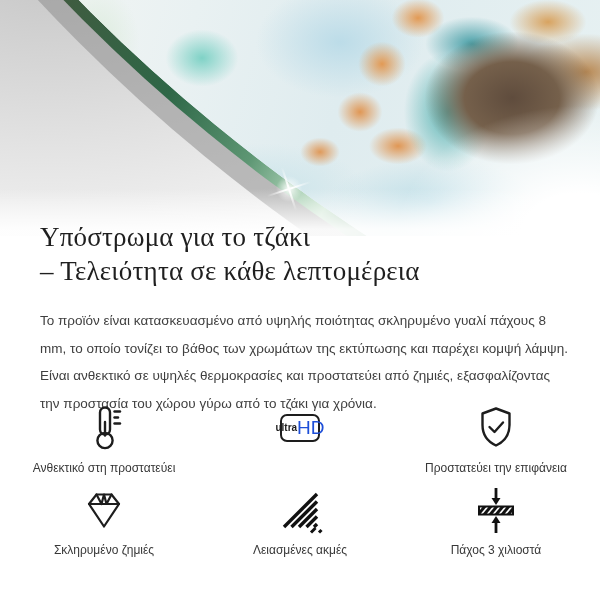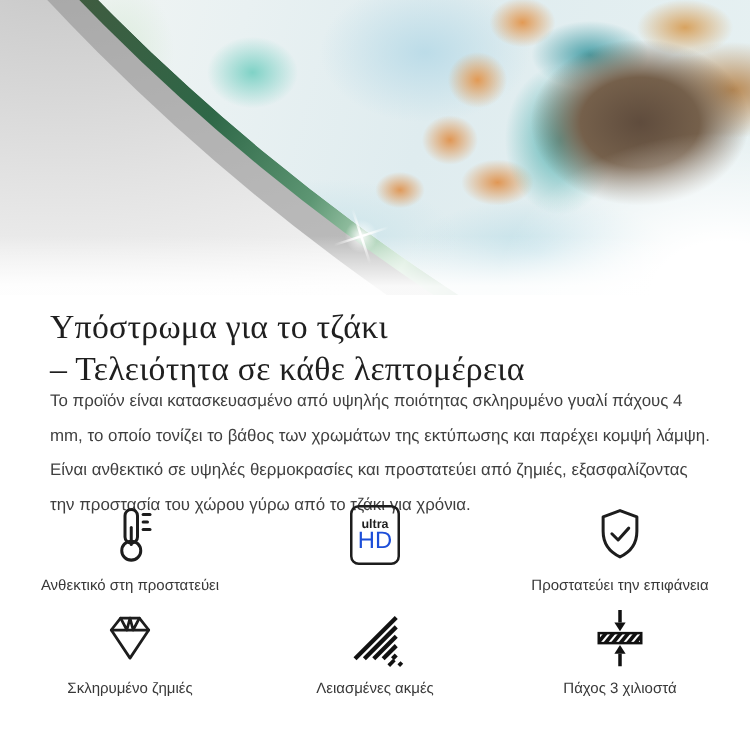--- a/index.html
+++ b/index.html
@@ -44,35 +44,35 @@
     background: linear-gradient(to bottom, rgba(255,255,255,0) 80%, rgba(255,255,255,.9) 97%); }
   .sparkle { position:absolute; left:266px; top:166px; width:46px; height:46px; transform:rotate(-18deg); }
   .sparkle .glow { position:absolute; inset:8px;
     background: radial-gradient(circle, rgba(255,255,255,.95) 0%, rgba(255,255,255,0) 62%); }
   .sparkle .ray-h { position:absolute; left:0; top:22px; width:46px; height:2px;
     background: linear-gradient(90deg, rgba(255,255,255,0), rgba(255,255,255,.98) 42% 58%, rgba(255,255,255,0)); }
   .sparkle .ray-v { position:absolute; left:22px; top:0; width:2px; height:46px;
     background: linear-gradient(180deg, rgba(255,255,255,0), rgba(255,255,255,.98) 42% 58%, rgba(255,255,255,0)); }
 
   
-  .title { position:absolute; left:40px; top:244px; width:540px;
+  .title { position:absolute; left:40px; top:220px; width:540px;
     font-family:"Liberation Serif", serif; font-weight:400; color:#1f1f1f;
     font-size:27px; line-height:34px; letter-spacing:.2px; }
   .desc { position:absolute; left:40px; top:307px; width:532px;
     font-size:13.5px; line-height:27.5px; color:#3f3f3f; }
 
   
   .features { position:absolute; left:6px; top:404px; width:588px;
     display:grid; grid-template-columns:repeat(3, 1fr); row-gap:11px; }
   .feature { display:flex; flex-direction:column; align-items:center; }
   .ficon { height:48px; display:flex; align-items:center; justify-content:center; }
   .ficon svg { display:block; }
   .flabel { margin-top:9px; font-size:12px; color:#383838; line-height:14px; text-align:center; }
-  .uhd-badge { width:40px; height:48px; border:2.5px solid #1d1d1d; border-radius:7px;
-    display:flex; flex-direction:column; align-items:center; justify-content:center; }
+  .uhd-badge { width:40px; height:28px; border:2.5px solid #1d1d1d; border-radius:7px;
+    display:flex; flex-direction:row; align-items:center; justify-content:center; }
   .uhd-top { font-size:10px; font-weight:700; color:#1d1d1d; line-height:10px; }
   .uhd-bottom { font-size:19px; font-weight:400; color:#1d4ed8; line-height:16px; }
 </style>
 </head>
 <body>
 
 <div class="page">
 
   <div class="hero">
     <div class="hero-bg"></div>
@@ -85,21 +85,21 @@
         <div class="ray-h"></div>
         <div class="ray-v"></div>
     </div>
   </div>
 
   <h1 class="title">
     <span>Υπόστρωμα για το τζάκι</span><br>
     <span>– Τελειότητα σε κάθε λεπτομέρεια</span>
   </h1>
 
-  <p class="desc">Το προϊόν είναι κατασκευασμένο από υψηλής ποιότητας σκληρυμένο γυαλί πάχους 4 mm, το οποίο τονίζει το βάθος των χρωμάτων της εκτύπωσης και παρέχει κομψή λάμψη. Είναι ανθεκτικό σε υψηλές θερμοκρασίες και προστατεύει από ζημιές, εξασφαλίζοντας την προστασία του χώρου γύρω από το τζάκι για χρόνια.</p>
+  <p class="desc">Το προϊόν είναι κατασκευασμένο από υψηλής ποιότητας σκληρυμένο γυαλί πάχους 8 mm, το οποίο τονίζει το βάθος των χρωμάτων της εκτύπωσης και παρέχει κομψή λάμψη. Είναι ανθεκτικό σε υψηλές θερμοκρασίες και προστατεύει από ζημιές, εξασφαλίζοντας την προστασία του χώρου γύρω από το τζάκι για χρόνια.</p>
 
   <div class="features">
 
     <div class="feature">
       <div class="ficon">
         <svg width="48" height="48" viewBox="0 0 48 48" fill="none" stroke="#1d1d1d" stroke-width="2.4" stroke-linecap="round">
           <rect x="20" y="3.5" width="10" height="27" rx="5"></rect>
           <circle cx="25" cy="36.5" r="7.6"></circle>
           <line x1="25" y1="18" x2="25" y2="31.5"></line>
           <line x1="34.5" y1="7.5" x2="40" y2="7.5"></line>

